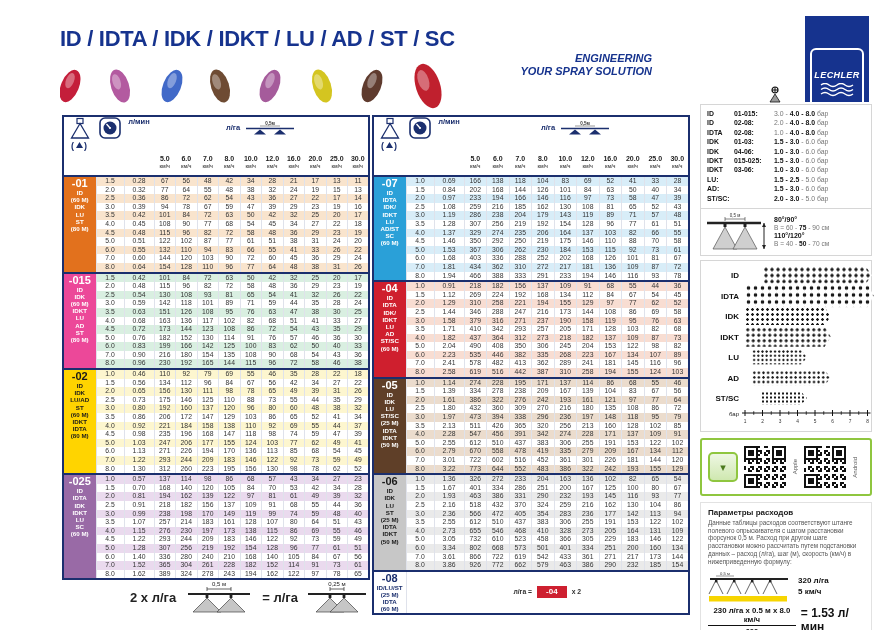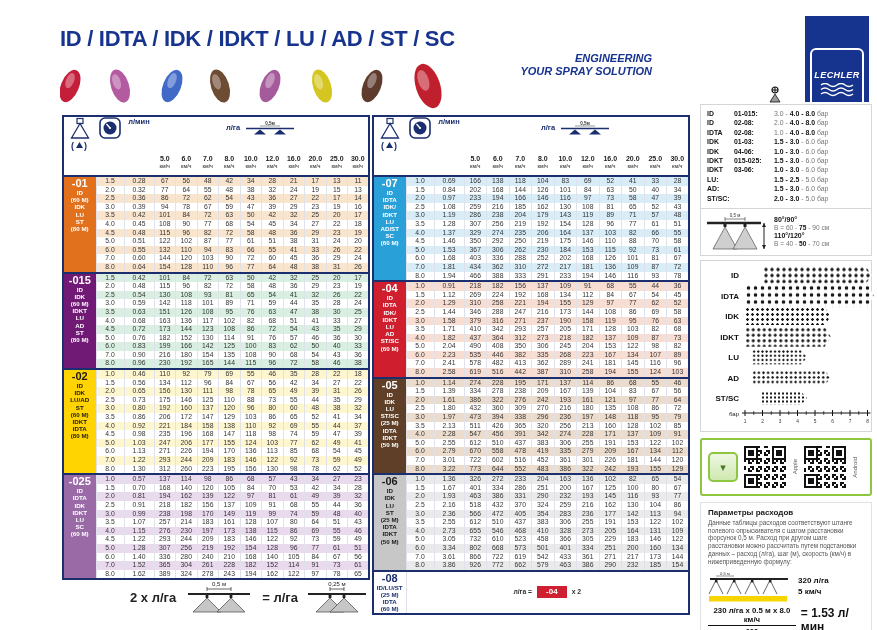--- a/index.html
+++ b/index.html
@@ -375,21 +375,21 @@
           <td>110</td>
           <td>96</td>
           <td>77</td>
           <td>64</td>
           <td>48</td>
           <td>38</td>
           <td>31</td>
           <td>26</td>
         </tr>
         <tr class="bstart" style="background:#d9efe1">
-          <td class="blab" rowspan="11" style="background:#701a75;color:#ffffff">
+          <td class="blab" rowspan="11" style="background:#ec4899;color:#ffffff">
             <div class="blk-id">-015</div>
             <div class="blk-type">ID</div>
             <div class="blk-type">IDK</div>
             <div class="blk-type">(60 M)</div>
             <div class="blk-type">IDKT</div>
             <div class="blk-type">LU</div>
             <div class="blk-type">AD</div>
             <div class="blk-type">ST</div>
             <div class="blk-type">(80 M)</div>
           </td>

